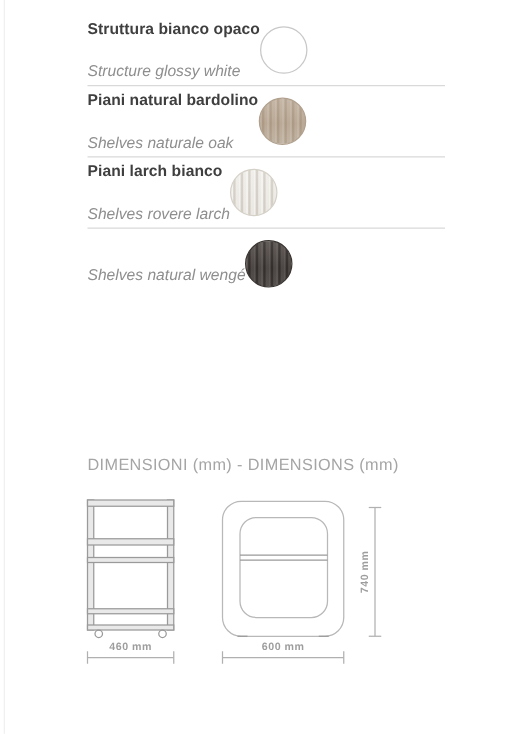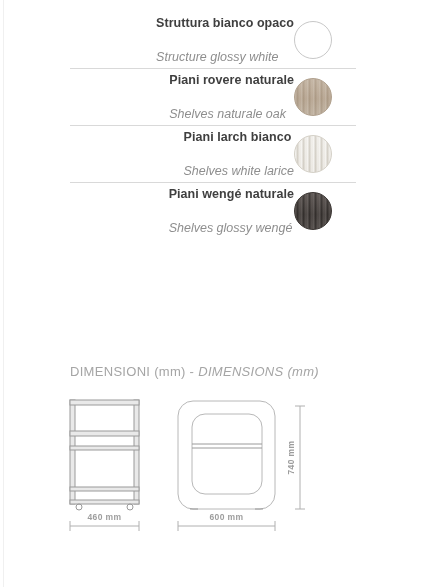--- a/index.html
+++ b/index.html
@@ -28,21 +28,21 @@
     position: absolute;
     left: 70px;
     top: 12px;
     width: 286px;
   }
   .finish-row {
     position: relative;
     height: 56px;
     display: flex;
     align-items: center;
-    justify-content: flex-end;
+    justify-content: flex-start;
     border-bottom: 1px solid #d9d9d9;
   }
   .finish-row.last {
     border-bottom: none;
   }
   .finish-text {
     display: flex;
     flex-direction: column;
     justify-content: center;
   }
@@ -113,21 +113,20 @@
   .dim-heading {
     position: absolute;
     left: 70px;
     top: 364px;
     font-size: 13px;
     color: #a5a5a5;
     letter-spacing: 0.3px;
     white-space: nowrap;
   }
   .dim-heading .it {
-    font-style: italic;
   }
 
   .drawings {
     position: absolute;
     left: 0;
     top: 392px;
     width: 424px;
     height: 160px;
     font-weight: bold;
   }
@@ -169,38 +168,37 @@
   <div class="finish-row">
     <div class="finish-text">
       <div class="finish-name">Struttura bianco opaco</div>
       <div class="finish-sub">Structure glossy white</div>
     </div>
     <div class="swatch swatch-white"></div>
   </div>
 
   <div class="finish-row">
     <div class="finish-text">
-      <div class="finish-name">Piani rovere naturale</div>
+      <div class="finish-name">Piani natural bardolino</div>
       <div class="finish-sub">Shelves naturale oak</div>
     </div>
     <div class="swatch swatch-oak"></div>
   </div>
 
   <div class="finish-row">
     <div class="finish-text">
       <div class="finish-name">Piani larch bianco</div>
-      <div class="finish-sub">Shelves white larice</div>
+      <div class="finish-sub">Shelves rovere larch</div>
     </div>
     <div class="swatch swatch-larch"></div>
   </div>
 
   <div class="finish-row last">
     <div class="finish-text">
-      <div class="finish-name">Piani wengé naturale</div>
-      <div class="finish-sub">Shelves glossy wengé</div>
+      <div class="finish-sub">Shelves natural wengé</div>
     </div>
     <div class="swatch swatch-wenge"></div>
   </div>
 
 </div>
 
 <div class="dim-heading">
   <span>DIMENSIONI (mm) -</span>
   <span class="it">DIMENSIONS (mm)</span>
 </div>

